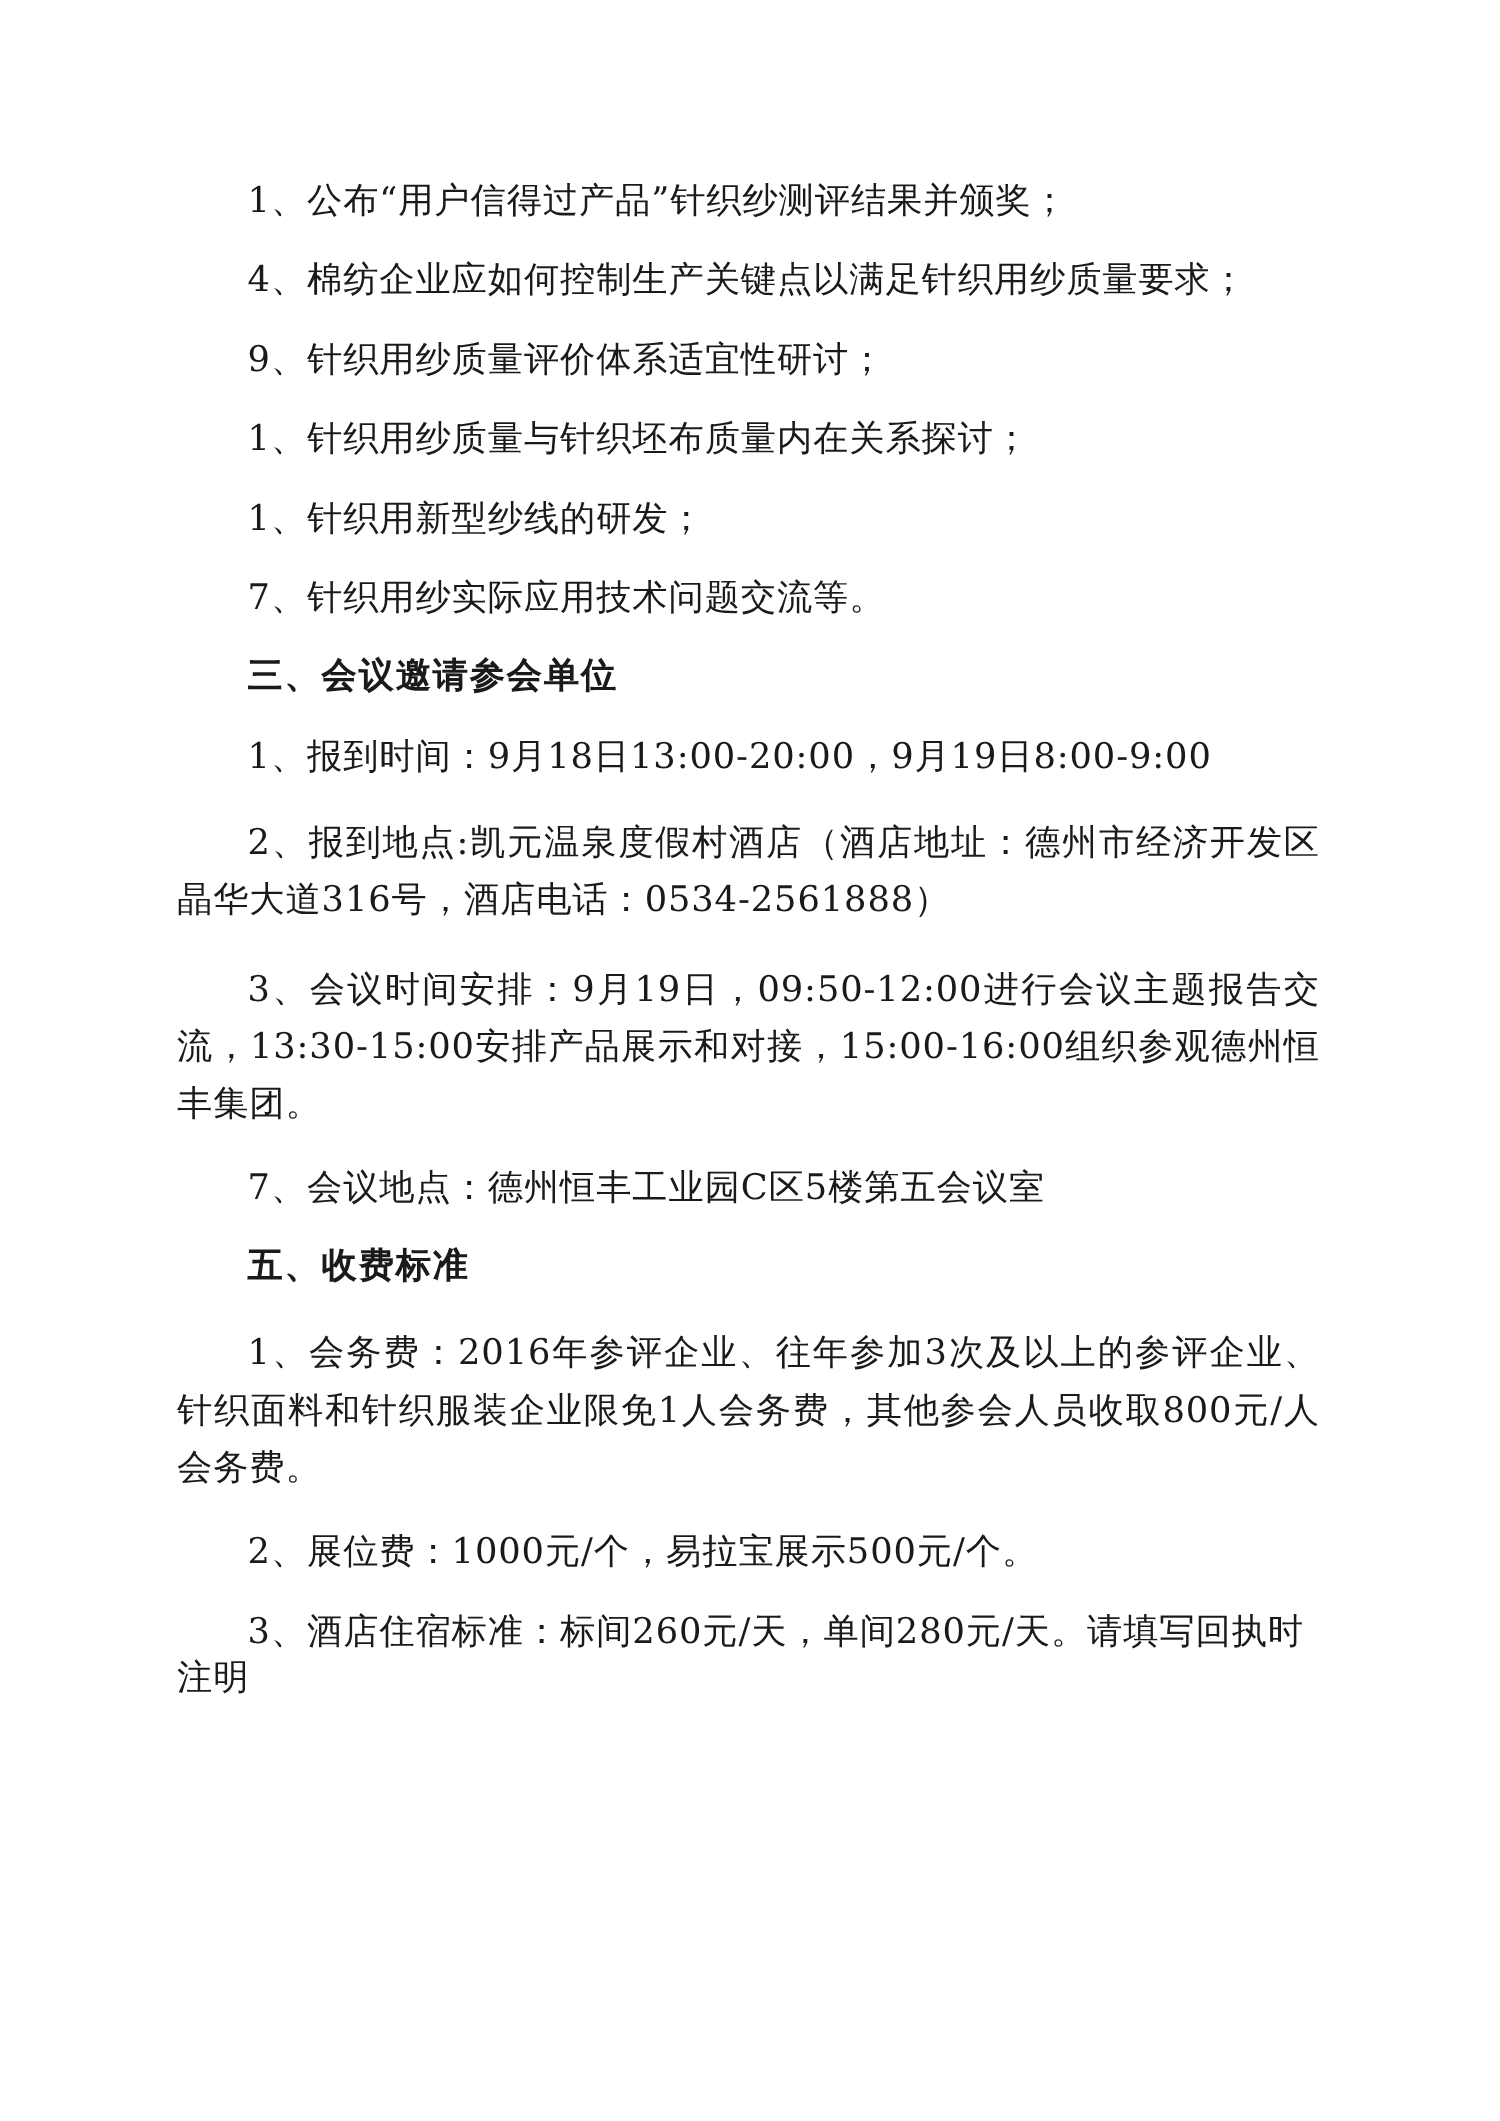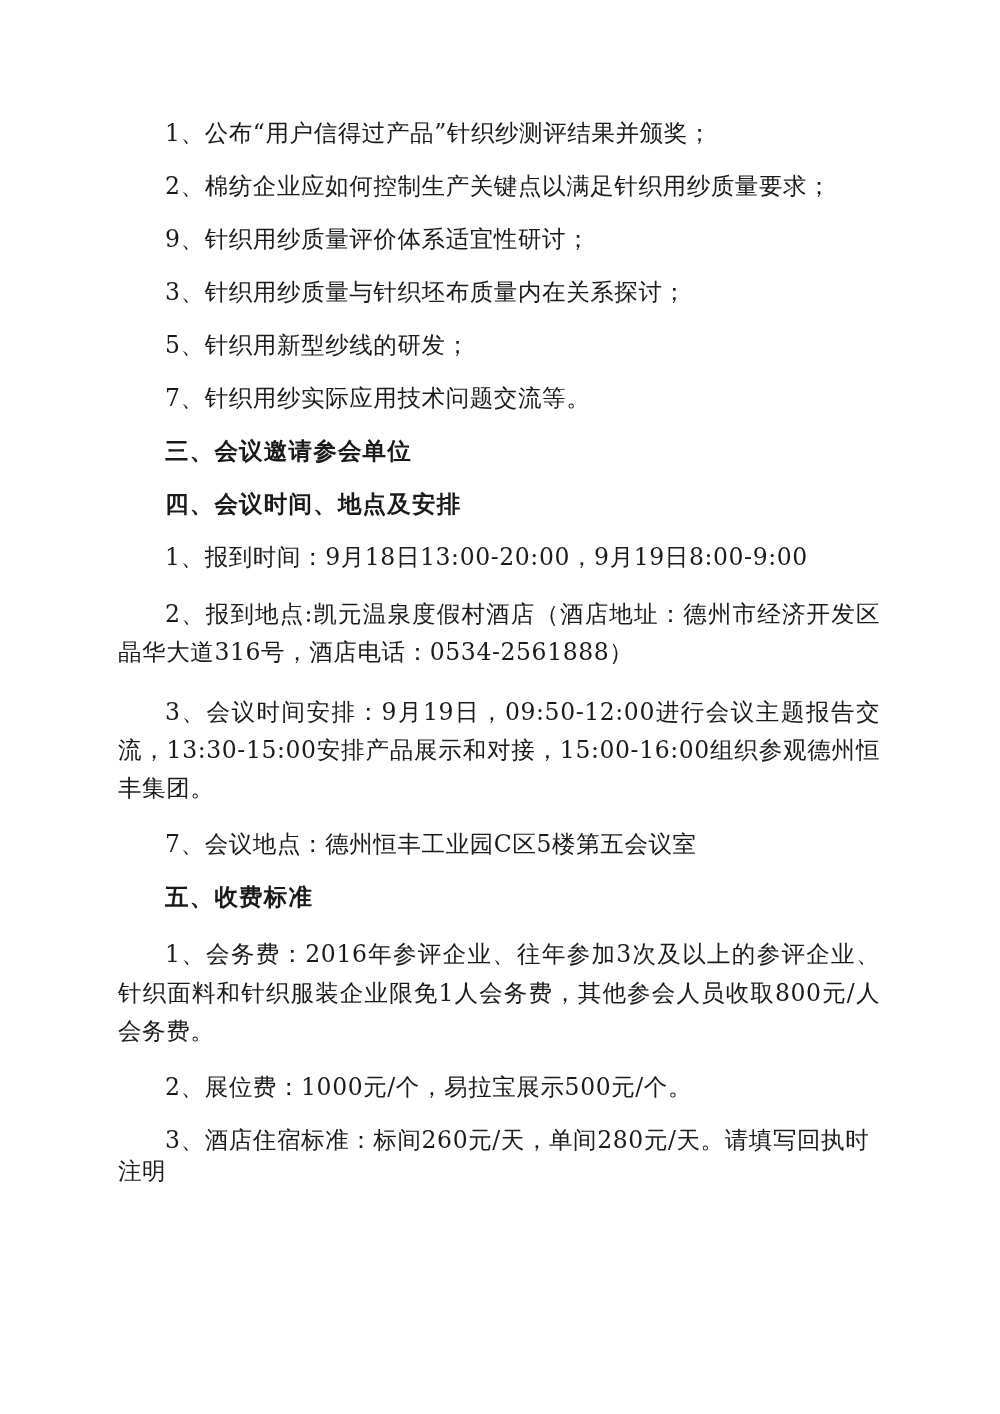--- a/index.html
+++ b/index.html
@@ -64,27 +64,26 @@
     text-justify: inter-ideograph;
     margin-top: 16px;
   }
 </style>
 </head>
 <body>
 
 <div class="page">
   <div class="doc-body" id="doc-body">
       <p class="para item">1、公布“用户信得过产品”针织纱测评结果并颁奖；</p>
-      <p class="para item">2、棉纺企业应如何控制生产关键点以满足针织用纱质量要求；</p>
+      <p class="para item">4、棉纺企业应如何控制生产关键点以满足针织用纱质量要求；</p>
       <p class="para item">9、针织用纱质量评价体系适宜性研讨；</p>
-      <p class="para item">3、针织用纱质量与针织坯布质量内在关系探讨；</p>
-      <p class="para item">5、针织用新型纱线的研发；</p>
+      <p class="para item">1、针织用纱质量与针织坯布质量内在关系探讨；</p>
+      <p class="para item">1、针织用新型纱线的研发；</p>
       <p class="para item">7、针织用纱实际应用技术问题交流等。</p>
       <p class="para heading">三、会议邀请参会单位</p>
-      <p class="para heading">四、会议时间、地点及安排</p>
       <p class="para item">1、报到时间：9月18日13:00-20:00，9月19日8:00-9:00</p>
       <p class="para item-wrap">2、报到地点:凯元温泉度假村酒店（酒店地址：德州市经济开发区晶华大道316号，酒店电话：0534-2561888）</p>
       <p class="para item-wrap">3、会议时间安排：9月19日，09:50-12:00进行会议主题报告交流，13:30-15:00安排产品展示和对接，15:00-16:00组织参观德州恒丰集团。</p>
       <p class="para item">7、会议地点：德州恒丰工业园C区5楼第五会议室</p>
       <p class="para heading">五、收费标准</p>
       <p class="para item-wrap">1、会务费：2016年参评企业、往年参加3次及以上的参评企业、针织面料和针织服装企业限免1人会务费，其他参会人员收取800元/人会务费。</p>
       <p class="para item">2、展位费：1000元/个，易拉宝展示500元/个。</p>
       <p class="para item">3、酒店住宿标准：标间260元/天，单间280元/天。请填写回执时注明</p>
     </div>
 </div>

